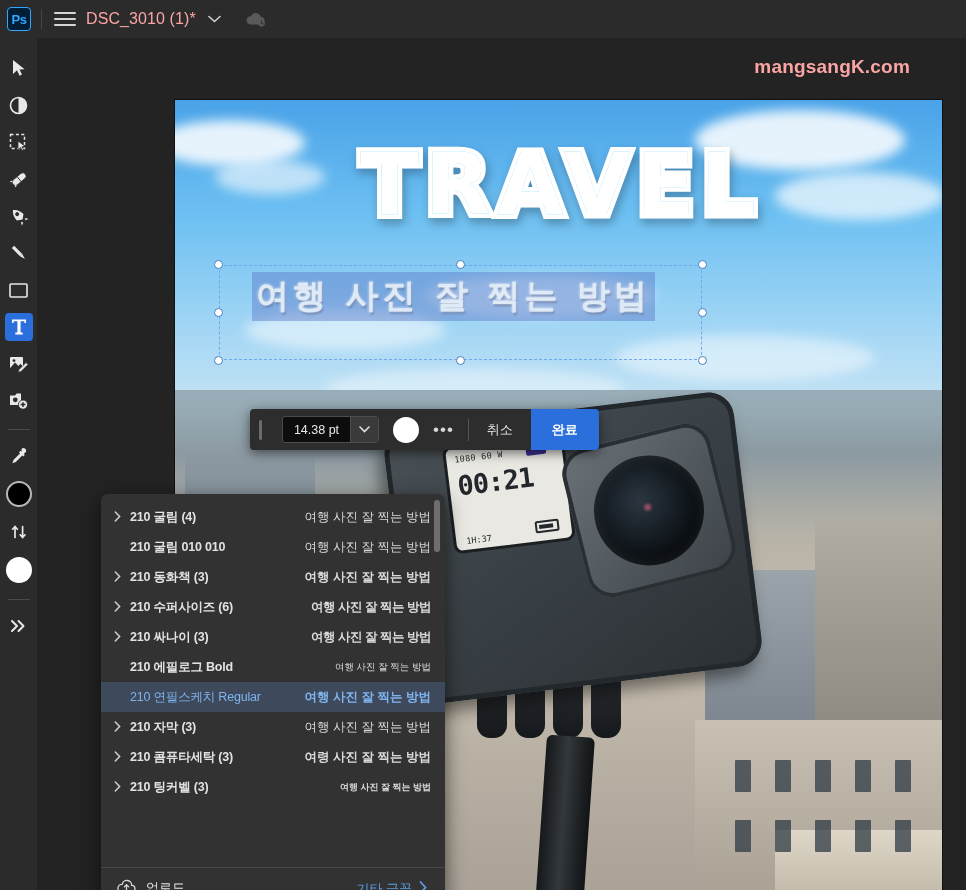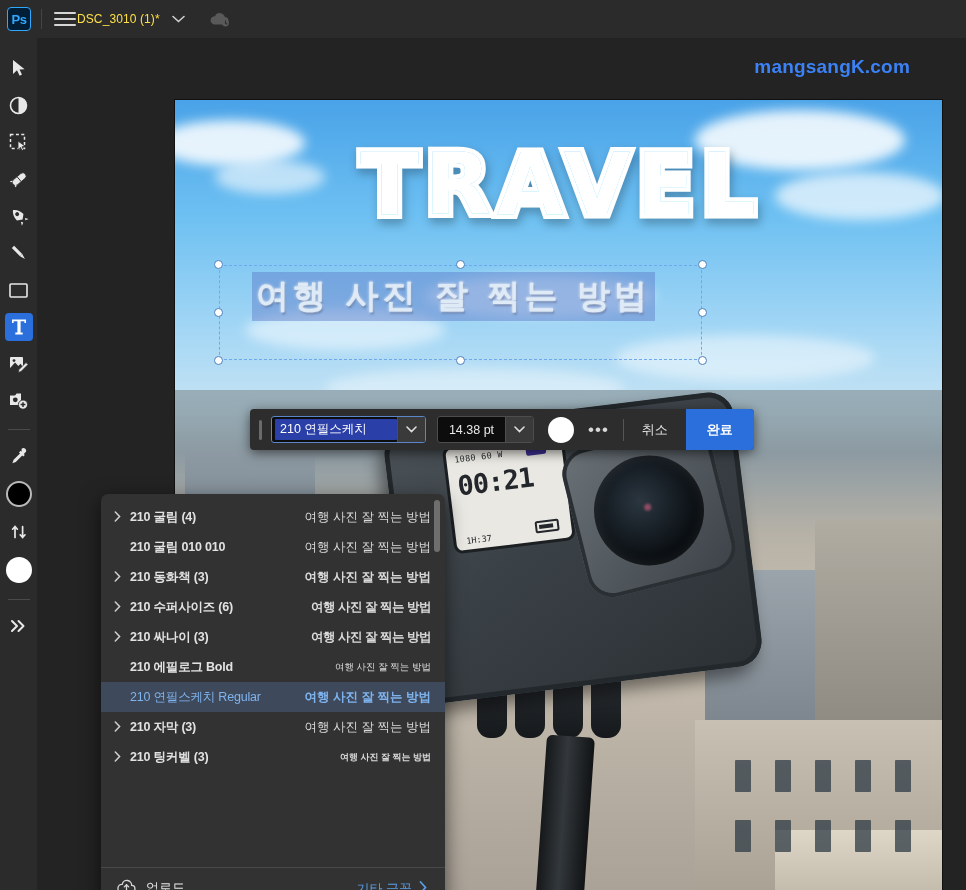--- a/index.html
+++ b/index.html
@@ -19,21 +19,21 @@
   #ps-logo {
     width: 24px; height: 24px; margin-left: 7px; border-radius: 4px;
     background: #001e36; border: 1px solid #31a8ff;
     color: #31a8ff; font-size: 13px; font-weight: bold;
     display: flex; align-items: center; justify-content: center;
     letter-spacing: -0.5px;
   }
   #topdiv { width: 1px; height: 20px; background: #454545; margin: 0 12px 0 10px; }
   #hamburger { width: 22px; height: 20px; display:flex; flex-direction: column; justify-content: center; gap: 4px; cursor: pointer; }
   #hamburger i { display:block; height: 2px; background: #d6d6d6; border-radius: 1px; }
-  #doc-title { color: #fde047; font-size: 12px; margin-left: 1px; letter-spacing: 0.1px; }
+  #doc-title { color: #fca5a5; font-size: 16px; margin-left: 10px; letter-spacing: 0.1px; }
   #doc-caret { margin-left: 12px; color: #d0d0d0; font-size: 11px; }
   #cloud-icon { margin-left: 24px; opacity: .42; display:flex; }
 
   
   #toolbar {
     position: absolute; left: 0; top: 38px; width: 37px; height: 852px;
     background: #2b2b2b; display: flex; flex-direction: column; align-items: center;
     padding-top: 16px;
   }
   .tool {
@@ -42,21 +42,21 @@
   }
   .tool.active { background: #2a6fdb; }
   .tool svg { display: block; }
   .tool-sep { width: 22px; height: 1px; background: #4a4a4a; margin: 5px 0 12px; }
   .swatch-dark { width: 26px; height: 26px; border-radius: 50%; background: #000; border: 2px solid #b9b9b9; }
   .swatch-light { width: 26px; height: 26px; border-radius: 50%; background: #fff; }
 
   
   #canvas-area { position: absolute; left: 37px; top: 38px; width: 929px; height: 852px; background: #232323; overflow: hidden; }
   #watermark {
-    position: absolute; right: 56px; top: 18px; color: #3b82f6;
+    position: absolute; right: 56px; top: 18px; color: #fca5a5;
     font-size: 19px; font-weight: bold; letter-spacing: 0.2px; user-select: none;
   }
   #artboard {
     position: absolute; left: 138px; top: 62px; width: 767px; height: 808px;
     overflow: hidden; box-shadow: 0 0 0 1px #111;
   }
   
   #sky {
     position: absolute; left:0; top:0; width: 767px; height: 330px;
     background: linear-gradient(180deg, #4aa3e8 0%, #6dc0f2 35%, #a7d8f5 72%, #cfe6f3 100%);
@@ -417,28 +417,20 @@
         <div class="handle" style="left:479px;top:43px"></div>
         <div class="handle" style="left:-5px;top:91px"></div>
         <div class="handle" style="left:237px;top:91px"></div>
         <div class="handle" style="left:479px;top:91px"></div>
         <div id="sub-text">여행 사진 잘 찍는 방법</div>
       </div>
     </div>
 
     <div id="texttoolbar">
       <div id="tt-grip"></div>
-      <div class="tt-field" id="tt-font">
-        <div id="tt-fontname">210 연필스케치</div>
-        <div class="tt-caret-box">
-          <svg width="11" height="7" viewBox="0 0 11 7">
-              <path d="M1 1 L5.5 5.5 L10 1" stroke="#ddd" stroke-width="1.6" fill="none" stroke-linecap="round"></path>
-            </svg>
-        </div>
-      </div>
       <div class="tt-field" id="tt-size">
         <div id="tt-sizeval">14.38 pt</div>
         <div class="tt-caret-box">
           <svg width="11" height="7" viewBox="0 0 11 7">
               <path d="M1 1 L5.5 5.5 L10 1" stroke="#ddd" stroke-width="1.6" fill="none" stroke-linecap="round"></path>
             </svg>
         </div>
       </div>
       <div id="tt-color"></div>
       <div id="tt-more">•••</div>
@@ -497,20 +489,27 @@
               <span class="fr-caret"></span>
               <span class="fr-name">210 연필스케치 Regular</span>
               <span class="fr-sample ">여행 사진 잘 찍는 방법</span>
             </div>
             <div class="fontrow">
               <span class="fr-caret"><svg width="7" height="11" viewBox="0 0 7 11">
                   <path d="M1.3 1 L5.6 5.5 L1.3 10" stroke="#cfcfcf" stroke-width="1.5" fill="none" stroke-linecap="round"></path>
                 </svg></span>
               <span class="fr-name">210 자막 (3)</span>
               <span class="fr-sample ">여행 사진 잘 찍는 방법</span>
+            </div>
+            <div class="fontrow">
+              <span class="fr-caret"><svg width="7" height="11" viewBox="0 0 7 11">
+                  <path d="M1.3 1 L5.6 5.5 L1.3 10" stroke="#cfcfcf" stroke-width="1.5" fill="none" stroke-linecap="round"></path>
+                </svg></span>
+              <span class="fr-name">210 콤퓨타세탁 (3)</span>
+              <span class="fr-sample s-bold">여령 사진 잘 찍는 방법</span>
             </div>
             <div class="fontrow">
               <span class="fr-caret"><svg width="7" height="11" viewBox="0 0 7 11">
                   <path d="M1.3 1 L5.6 5.5 L1.3 10" stroke="#cfcfcf" stroke-width="1.5" fill="none" stroke-linecap="round"></path>
                 </svg></span>
               <span class="fr-name">210 팅커벨 (3)</span>
               <span class="fr-sample s-tiny">여행 사진 잘 찍는 방법</span>
             </div>
           </div>
       </div>

